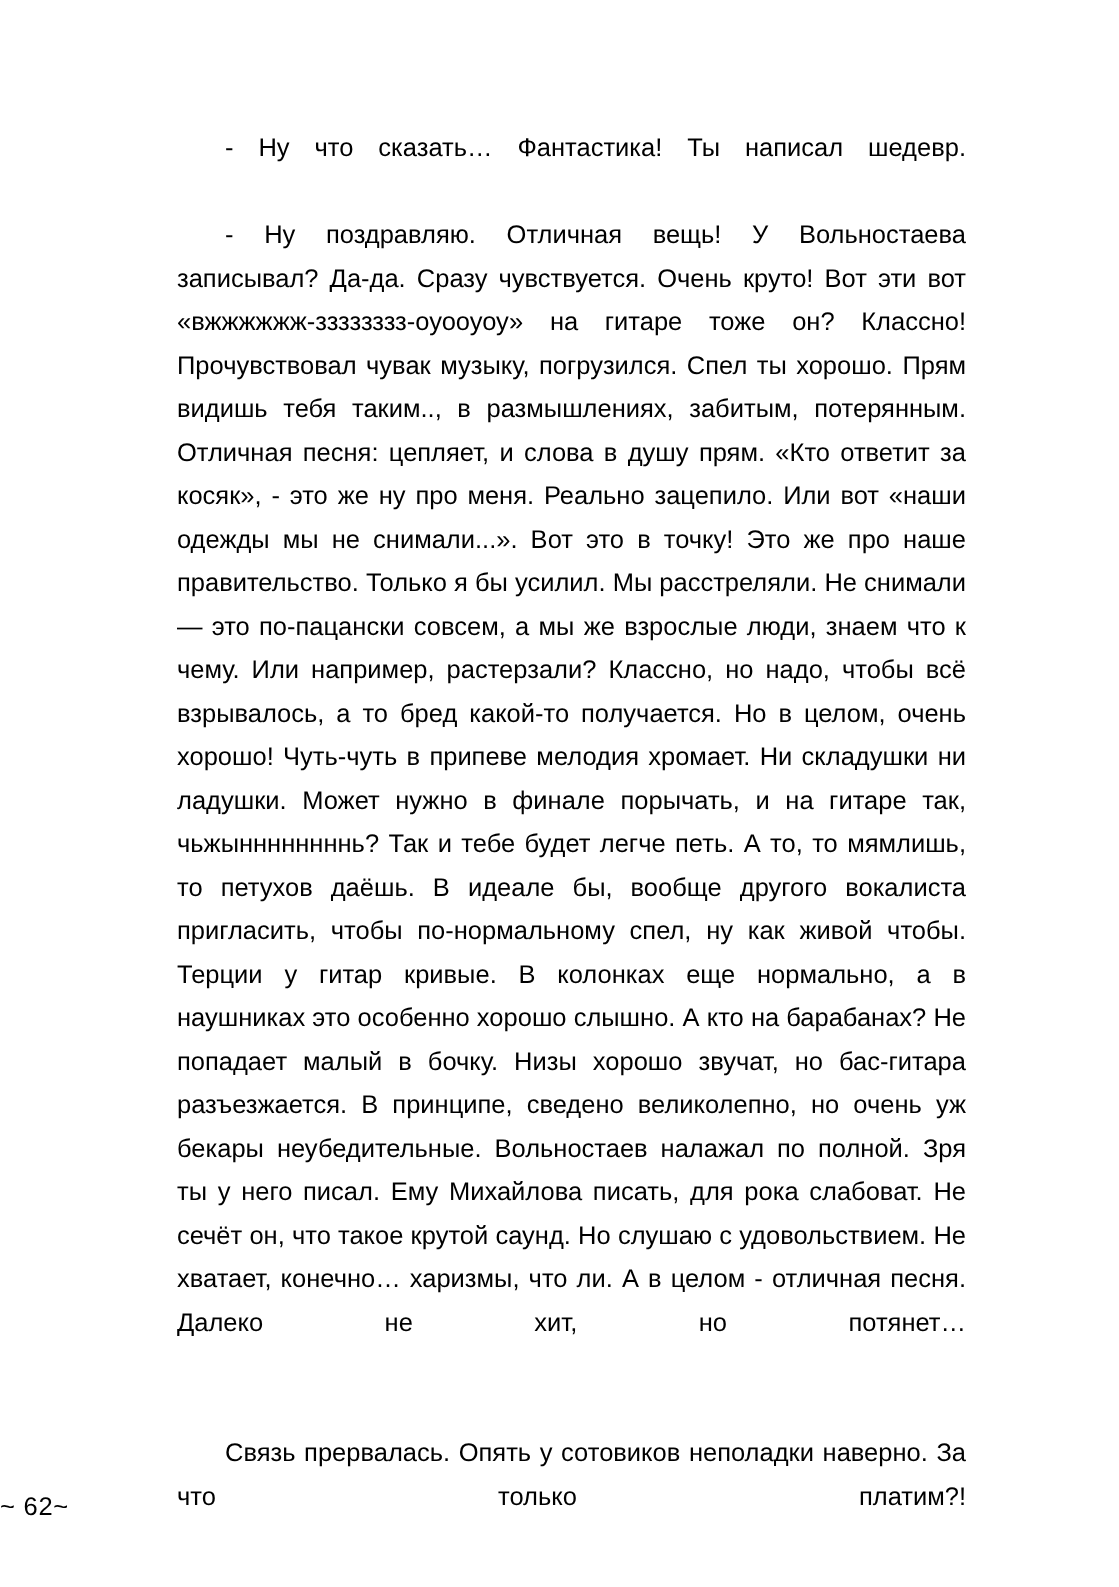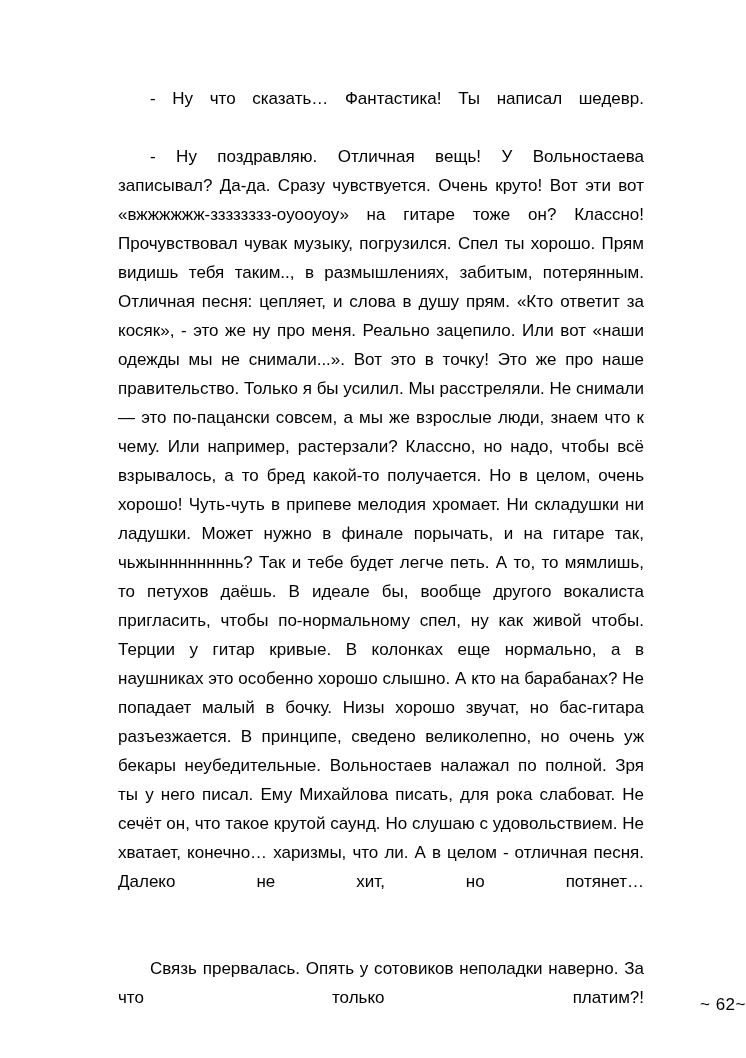--- a/index.html
+++ b/index.html
@@ -48,21 +48,21 @@
   p.para::after {
     content: "";
     display: inline-block;
     width: 100%;
   }
   .page-number {
     position: absolute;
     left: 0;
     top: 993px;
     width: 746px;
-    text-align: right;
+    text-align: left;
     font-size: 17px;
     line-height: 24px;
     letter-spacing: 0.5px;
   }
 </style>
 </head>
 <body>
 
 <div class="page">
 

